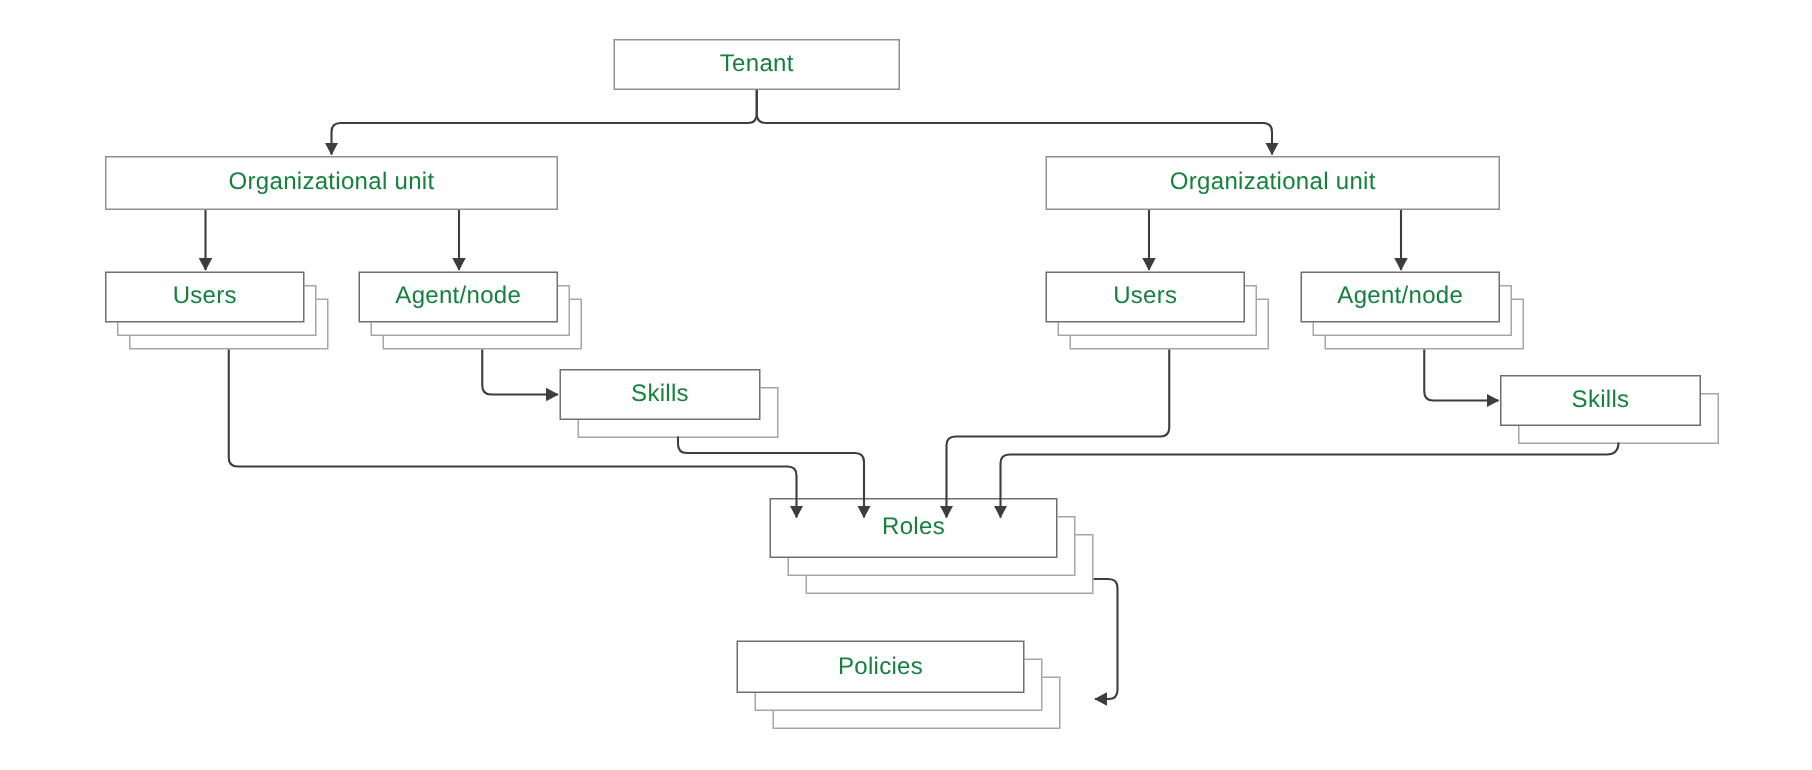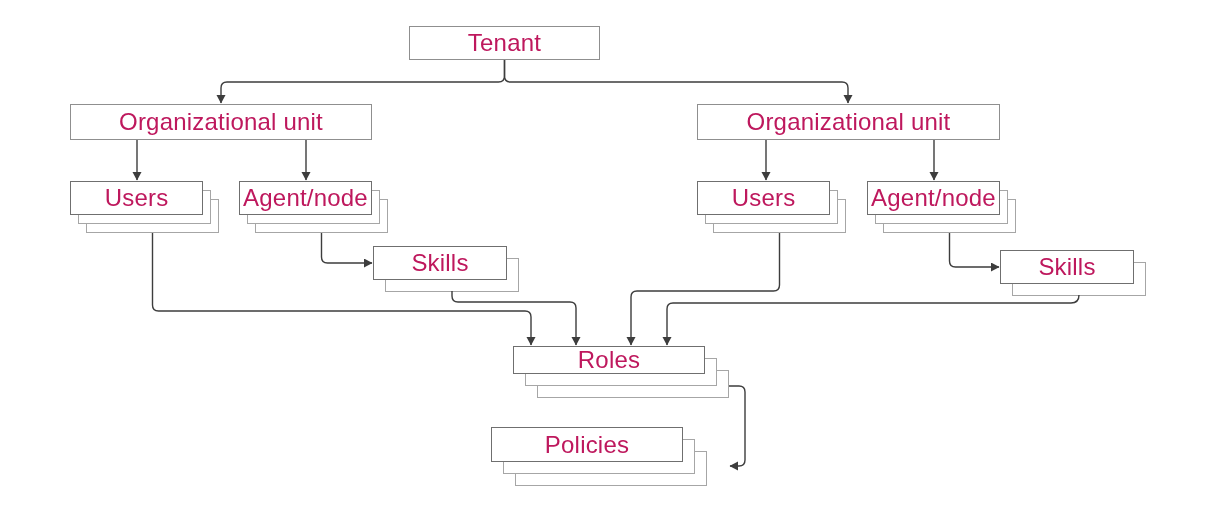--- a/index.html
+++ b/index.html
@@ -19,21 +19,21 @@
   .node .layer{border:1px solid #a6a6a6;}
   .node .box{border:1px solid #6f6f6f;display:flex;align-items:center;justify-content:center;z-index:3;}
   .node.single .box{border-color:#8f8f8f;}
   .node .l1{z-index:2;}
   .node .l2{z-index:1;}
   .stack-sm .l1{transform:translate(8px,9px);}
   .stack-sm .l2{transform:translate(16px,18px);}
   .stack-lg .l1{transform:translate(12px,12px);}
   .stack-lg .l2{transform:translate(24px,24px);}
   .node span{
-    font-size:24px;color:#be185d;white-space:nowrap;line-height:1;
+    font-size:16px;color:#15803d;white-space:nowrap;line-height:1;
     letter-spacing:0.2px;
   }
 </style>
 </head>
 <body>
 
 <div id="canvas">
 
   <svg id="edges" width="1208" height="513" viewBox="0 0 1208 513">
     <defs>
@@ -115,21 +115,21 @@
       </div>
   </div>
 
   <div class="node stack-lg" style="left:1000px;top:250px;width:134px;height:34px">
     <div class="layer l1"></div>
     <div class="box">
         <span>Skills</span>
       </div>
   </div>
 
-  <div class="node stack-lg" style="left:513px;top:346px;width:192px;height:28px">
+  <div class="node stack-lg" style="left:513px;top:332px;width:192px;height:40px">
     <div class="layer l2"></div>
     <div class="layer l1"></div>
     <div class="box">
         <span>Roles</span>
       </div>
   </div>
 
   <div class="node stack-lg" style="left:491px;top:427px;width:192px;height:35px">
     <div class="layer l2"></div>
     <div class="layer l1"></div>

